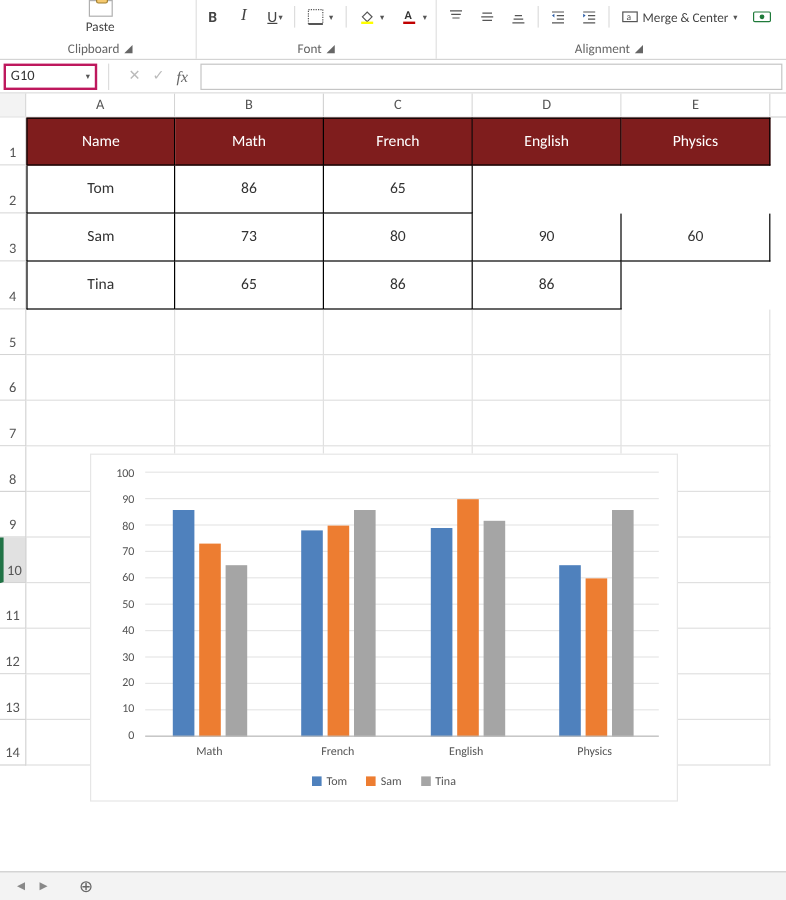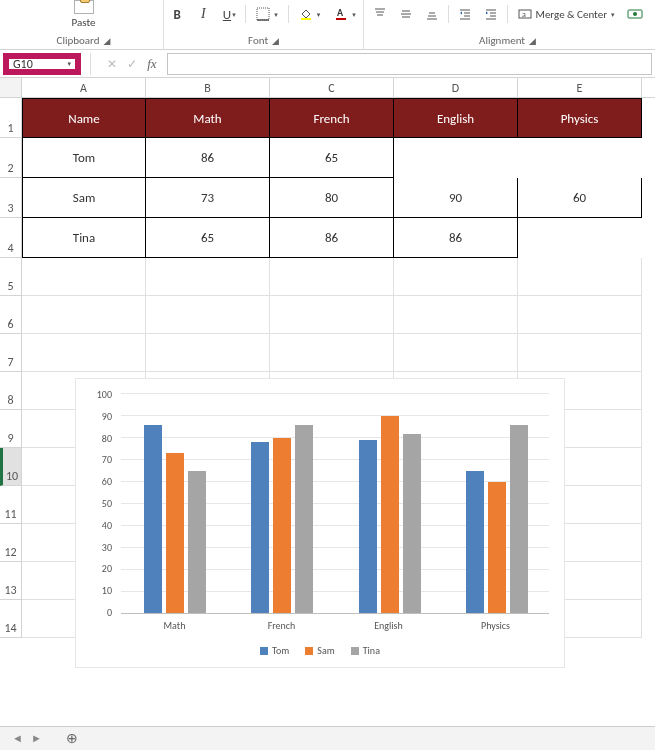--- a/index.html
+++ b/index.html
@@ -23,21 +23,21 @@
   .btn { display:flex; align-items:center; justify-content:center; width:20px; height:20px; cursor:pointer; color:#444; }
   .btn.w { width:auto; padding:0 4px; gap:3px; }
   .dd { font-size:7px; color:#555; margin-left:1px; }
 
   .bold { font-weight:bold; font-size:13px; }
   .italic { font-style:italic; font-family: "Times New Roman", serif; font-size:14px; }
   .underline { text-decoration:underline; font-size:13px; }
 
   
   .formula-row { height: 28px; border-bottom: 1px solid #d4d4d4; display:flex; align-items:center; }
-  .name-box { width: 78px; height: 22px; border: 6px solid #be185d; margin: 0 3px; display:flex; align-items:center; justify-content:space-between; padding:0 4px; font-size:12px; }
+  .name-box { width: 78px; height: 22px; border: 2px solid #be185d; margin: 0 3px; display:flex; align-items:center; justify-content:space-between; padding:0 4px; font-size:12px; }
   .fx-btns { display:flex; align-items:center; gap:10px; padding:0 10px; color:#bbb; }
   .fx-label { font-style:italic; font-family:"Times New Roman",serif; color:#666; font-size:13px; }
   .formula-input { flex:1; height:22px; border:1px solid #c5c5c5; margin-right:3px; padding:0 4px; font-size:12px; }
 
   
   .sheet { position:relative; }
   .col-headers { display:flex; height:20px; border-bottom:1px solid #d4d4d4; }
   .corner { width:22px; border-right:1px solid #d4d4d4; background:#f3f3f3; }
   .col-h { flex:0 0 124px; border-right:1px solid #d4d4d4; display:flex; align-items:center; justify-content:center; font-size:12px; color:#555; background:#fff; }
   .row { display:flex; }

